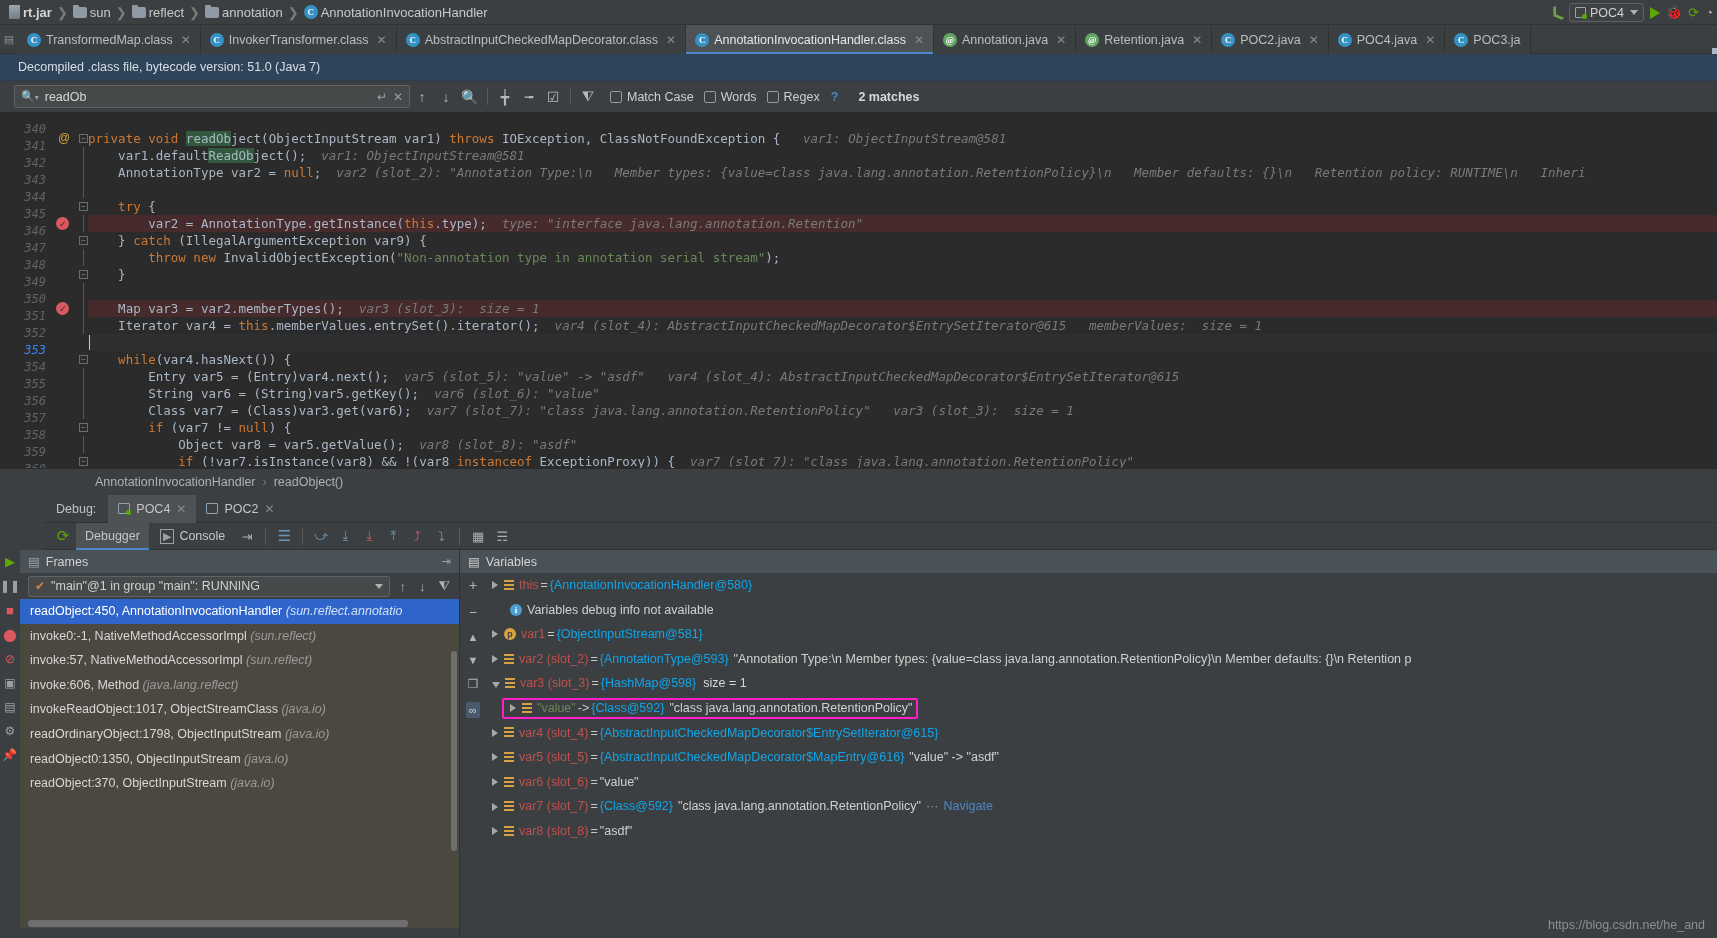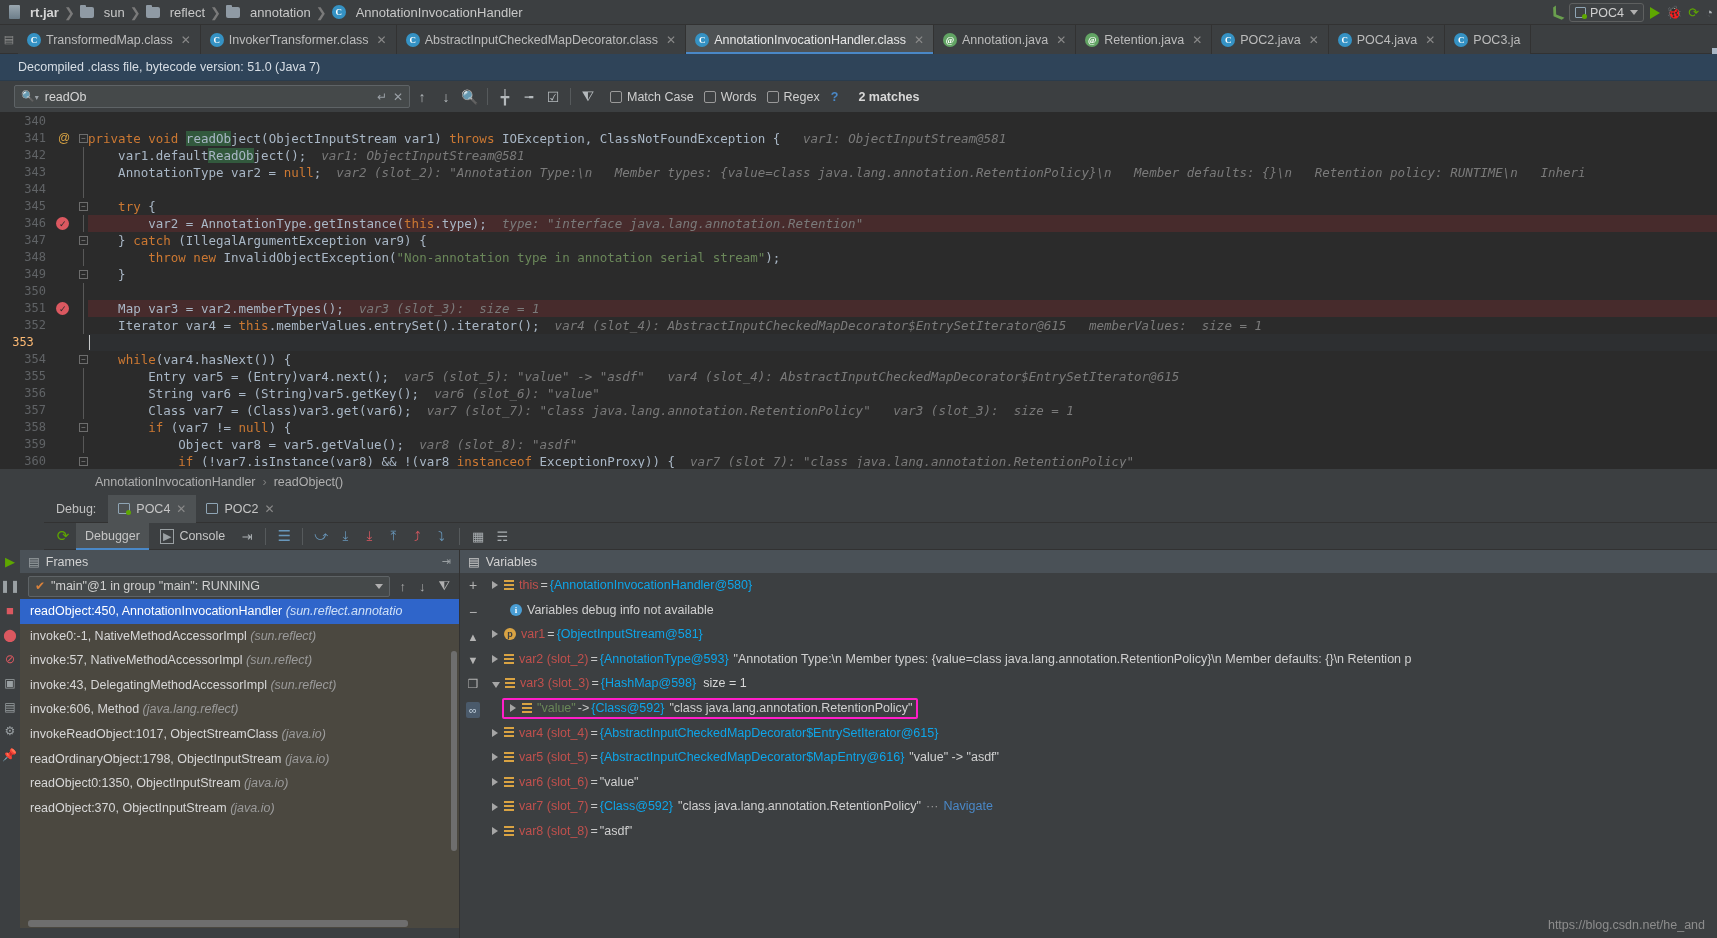--- a/index.html
+++ b/index.html
@@ -14,21 +14,21 @@
     -webkit-font-smoothing: antialiased;
   }
   .app { position: relative; width: 1717px; height: 938px; }
 
   
   .navbar {
     position: absolute; top: 0; left: 0; width: 1717px; height: 25px;
     background: #3c3f41; display: flex; align-items: center;
     padding-left: 6px; border-bottom: 1px solid #323232;
   }
-  .crumb { display: flex; align-items: center; gap: 10px; padding: 0 3px; height: 22px;}
+  .crumb { display: flex; align-items: center; gap: 3px; padding: 0 3px; height: 22px;}
   .crumb-text { font-size: 13px; color: #c8c8c8; }
   .crumb-text.bold { font-weight: bold; color: #d5d5d5; }
   .crumb-sep { color: #7a7a7a; font-size: 13px; padding: 0 2px; }
 
   .ico { display:inline-block; width:14px; height:14px; position:relative; flex:0 0 auto;}
   .ico-jar { width:11px; height:14px; background: linear-gradient(180deg,#9aa7b0,#6d7e8a); border-radius:1px; }
   .ico-folder { width:14px; height:11px; background:#8f9aa4; border-radius:1px 2px 2px 2px; position:relative; }
   .ico-folder:before { content:''; position:absolute; left:0; top:-2px; width:6px; height:3px; background:#8f9aa4; border-radius:1px 1px 0 0;}
   .ico-class {
     width:14px; height:14px; border-radius:50%;
@@ -96,24 +96,24 @@
   .qmark { color:#4a88c7; font-weight:bold; margin-left:6px; }
   .matches { font-weight:bold; color:#d8d8d8; margin-left:20px; font-size:12.5px;}
 
   
   .editor {
     position:absolute; top:113px; left:0; width:1717px; height:355px;
     background:#2b2b2b; overflow:hidden;
   }
   .code-row { position:relative; height:17px; line-height:17px; white-space:pre; }
   .gutter-num {
-    position:absolute; left:0; top:0; width:55px; text-align:right; padding-right:9px;
-    color:#606366; font-family:"DejaVu Sans Mono", monospace; font-size:12px;
-  }
-  .gutter-num.cur { color:#fdba74;text-align:center; }
+    position:absolute; left:0; top:8px; width:55px; text-align:right; padding-right:9px;
+    color:#606366; font-family:"DejaVu Sans Mono", monospace; font-size:12px;font-style:italic;
+  }
+  .gutter-num.cur { color:#3b82f6; }
   .fold { position:absolute; left:79px; top:4px; width:9px; height:9px; border:1px solid #6d6d6d; color:#8f8f8f; font-size:8px; line-height:7px; text-align:center;}
   .foldline { position:absolute; left:83px; top:0; width:1px; height:17px; background:#585858; }
   .bp { position:absolute; left:56px; top:2px; width:13px; height:13px; border-radius:50%;
         background:#db5860; }
   .bp:after { content:'✓'; position:absolute; left:3px; top:-1px; font-size:9px; color:#2b2b2b; }
   .code-text {
     position:absolute; left:88px; top:0; font-family:"DejaVu Sans Mono", monospace;
     font-size:12.5px; color:#a9b7c6;
   }
   .row-bp-bg { position:absolute; left:88px; top:0; right:0; height:17px; background:#472b2c; }
@@ -542,21 +542,20 @@
           </div>
           <span style="color:#b0b0b0;font-size:13px;padding:0 4px;">↑</span>
           <span style="color:#b0b0b0;font-size:13px;padding:0 4px;">↓</span>
           <span style="color:#b0b0b0;font-size:13px;padding:0 4px;">⧨</span>
         </div>
 
         <div class="frame-list">
           <div class="frame-item sel"><span>readObject:450, AnnotationInvocationHandler</span> <i>(sun.reflect.annotatio</i></div>
           <div class="frame-item"><span>invoke0:-1, NativeMethodAccessorImpl</span> <i>(sun.reflect)</i></div>
           <div class="frame-item"><span>invoke:57, NativeMethodAccessorImpl</span> <i>(sun.reflect)</i></div>
-          <div class="frame-item"><span>invoke:43, DelegatingMethodAccessorImpl</span> <i>(sun.reflect)</i></div>
           <div class="frame-item"><span>invoke:606, Method</span> <i>(java.lang.reflect)</i></div>
           <div class="frame-item"><span>invokeReadObject:1017, ObjectStreamClass</span> <i>(java.io)</i></div>
           <div class="frame-item"><span>readOrdinaryObject:1798, ObjectInputStream</span> <i>(java.io)</i></div>
           <div class="frame-item"><span>readObject0:1350, ObjectInputStream</span> <i>(java.io)</i></div>
           <div class="frame-item"><span>readObject:370, ObjectInputStream</span> <i>(java.io)</i></div>
           <div class="fr-scroll"></div>
           <div class="hscroll"></div>
         </div>
       </div>
 

